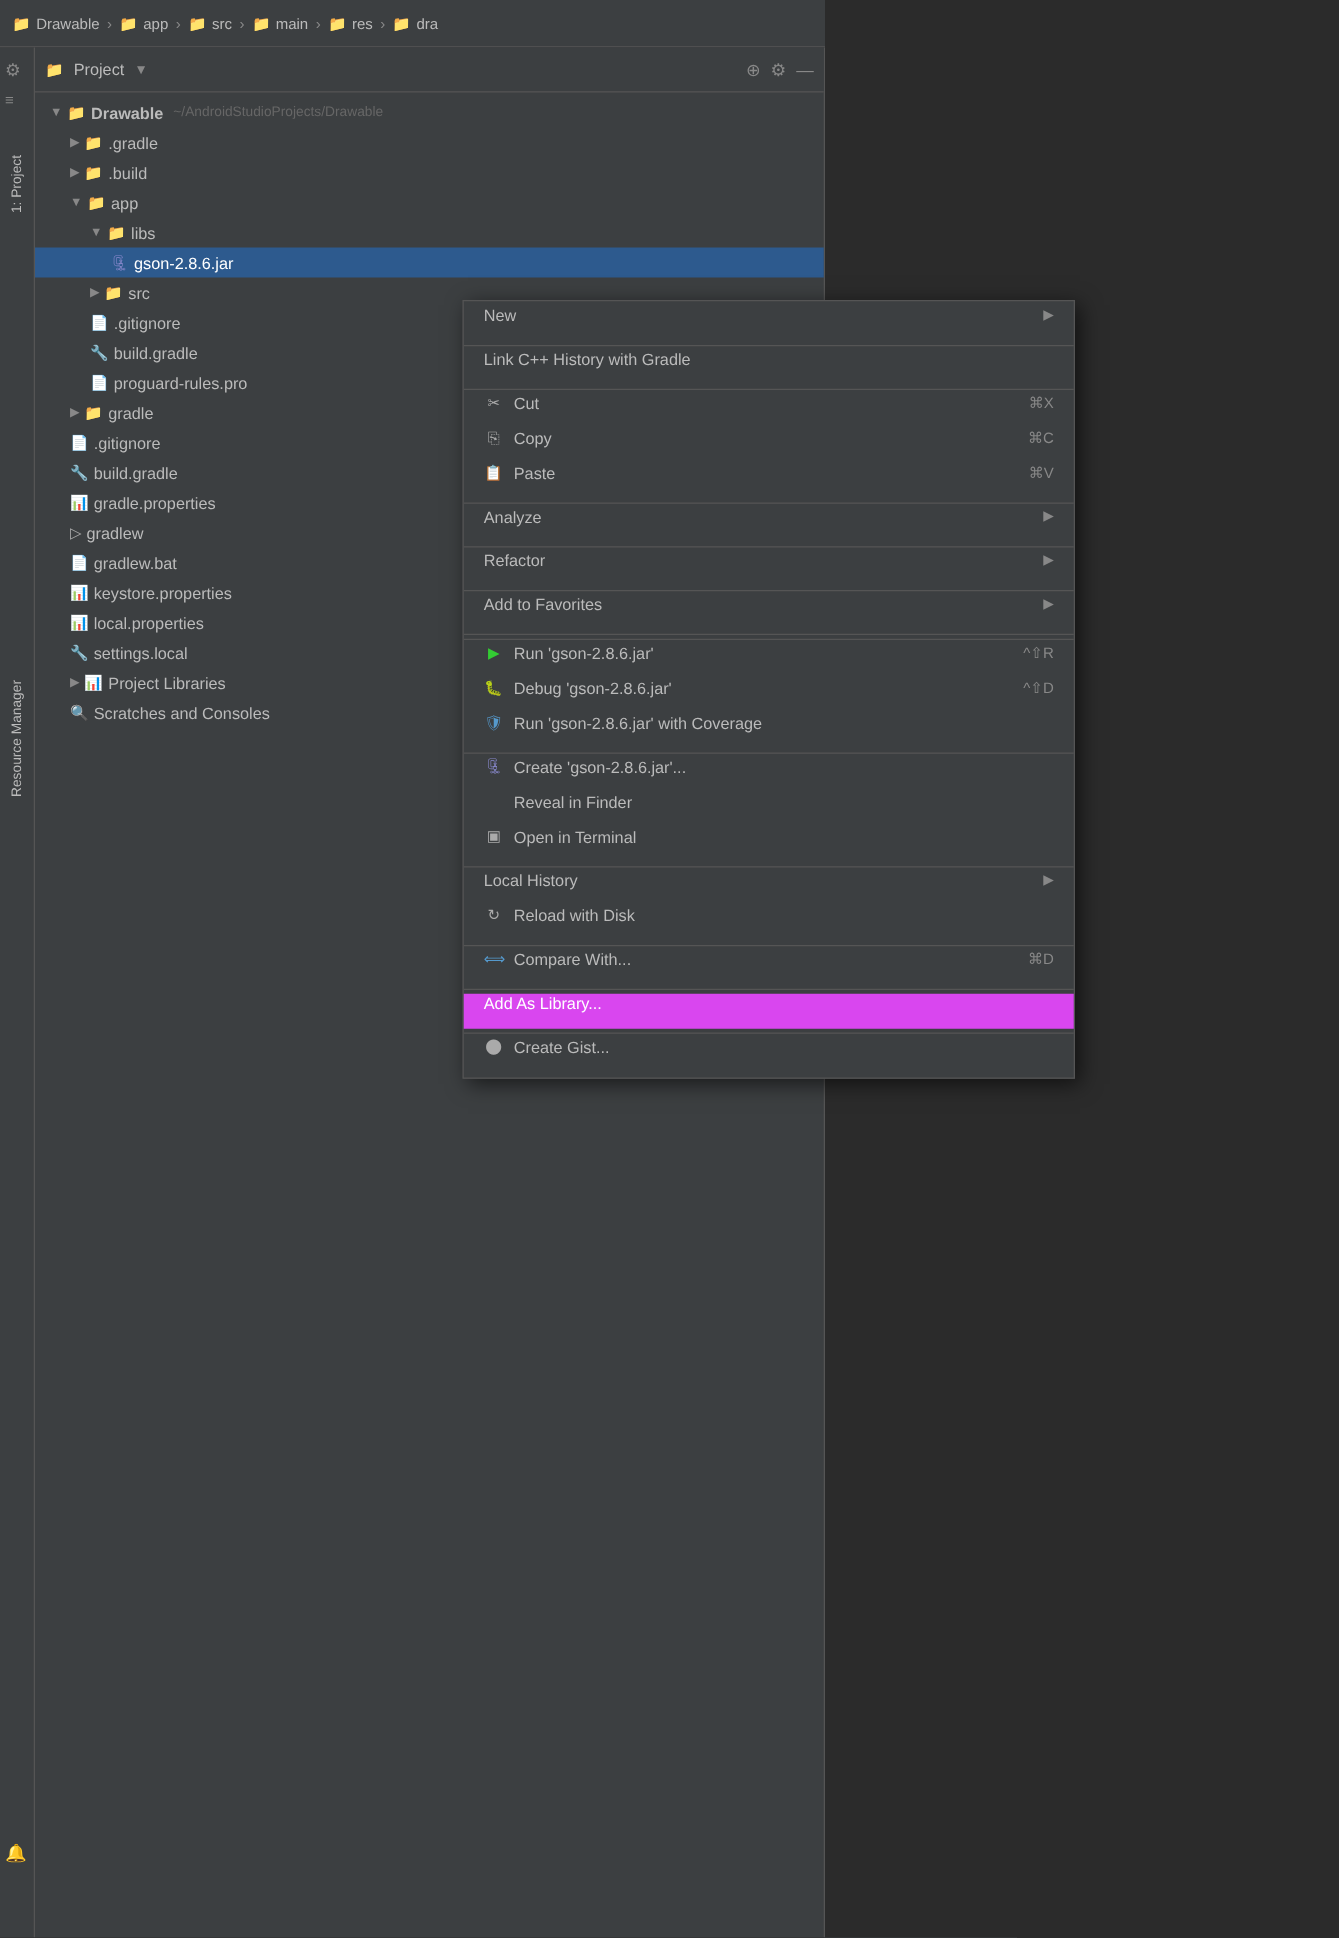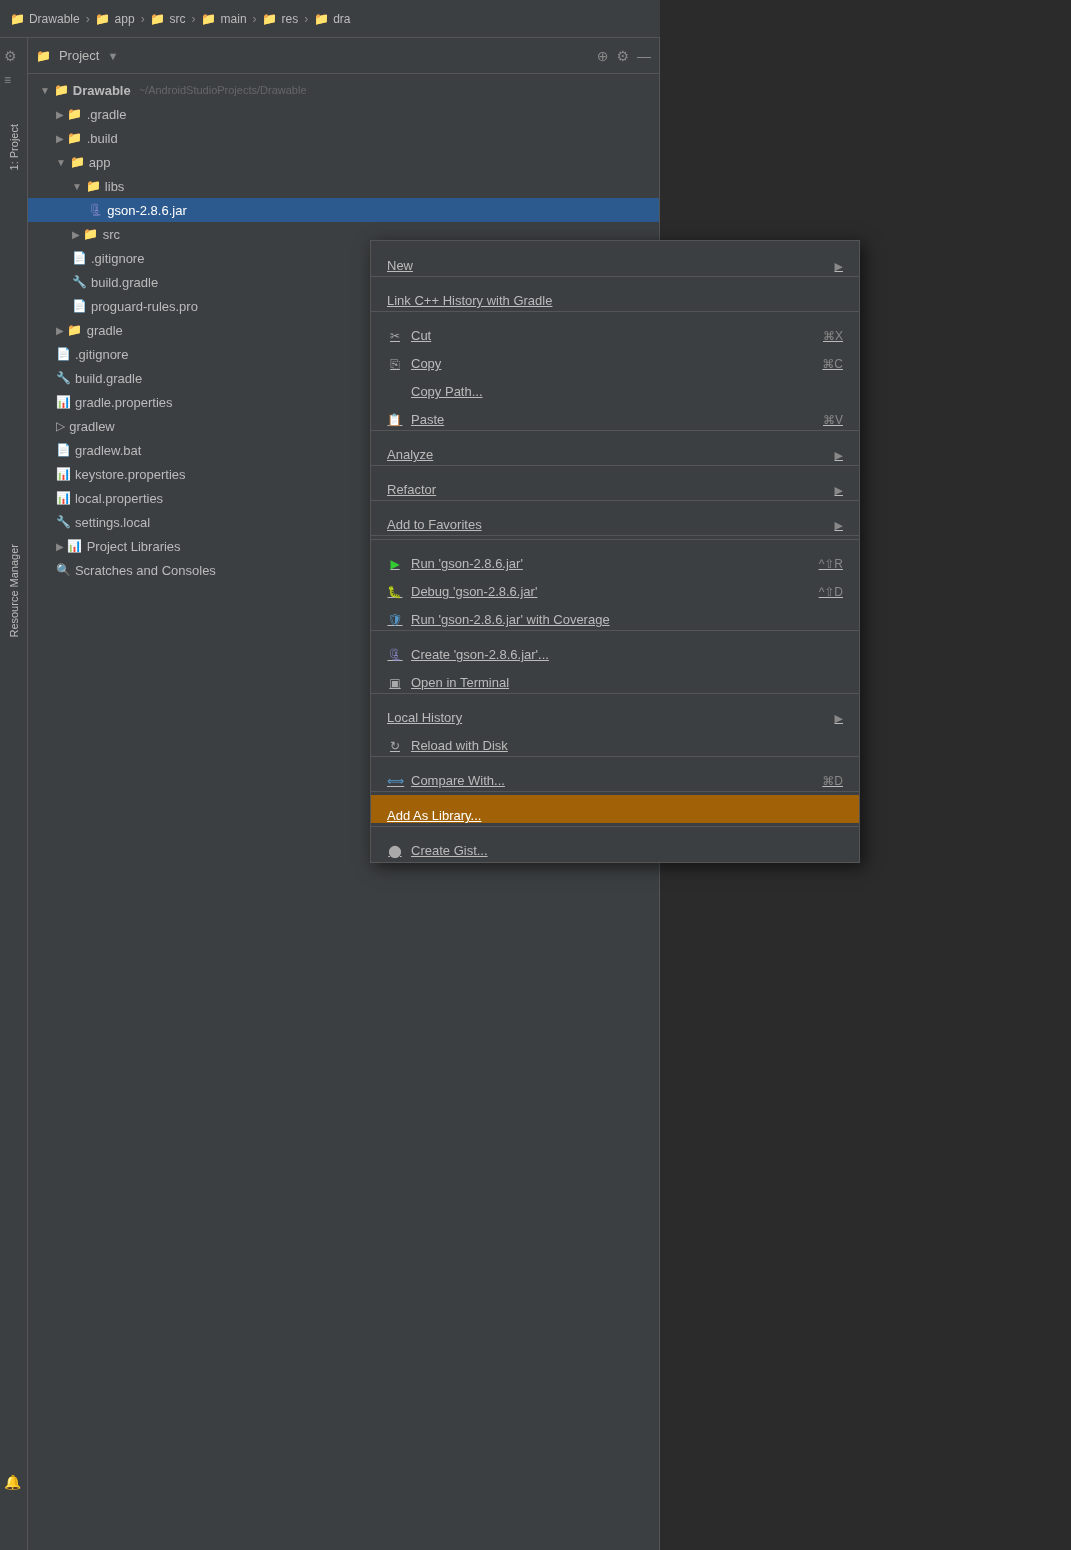--- a/index.html
+++ b/index.html
@@ -96,28 +96,27 @@
       box-shadow: 4px 4px 16px rgba(0,0,0,0.6);
       z-index: 100;
       padding: 4px 0;
       font-size: 13px;
       color: #bbbbbb;
     }
 
     .menu-item {
       height: 28px;
       display: flex;
-      align-items: flex-end;
+      align-items: flex-start;
       padding: 0 16px;
       cursor: pointer;
       position: relative;
       white-space: nowrap;
-      text-decoration: underline;
-    }
-    .menu-item.highlighted { background: #a16207; color: #fff; }
+    }
+    .menu-item.highlighted { background: #d946ef; color: #fff; }
     .menu-item .shortcut {
       margin-left: auto;
       color: #888;
       font-size: 12px;
       padding-left: 40px;
     }
     .menu-item .arrow {
       margin-left: auto;
       color: #888;
       font-size: 11px;
@@ -357,24 +356,20 @@
     <span class="label">Cut</span>
     <span class="shortcut">⌘X</span>
   </div>
 
   <div class="menu-item">
     <span class="item-icon icon-copy">⎘</span>
     <span class="label">Copy</span>
     <span class="shortcut">⌘C</span>
   </div>
 
-  <div class="menu-item">
-    <span class="item-icon"></span>
-    <span class="label">Copy Path...</span>
-  </div>
 
   <div class="menu-item">
     <span class="item-icon icon-paste">📋</span>
     <span class="label">Paste</span>
     <span class="shortcut">⌘V</span>
   </div>
 
   <div class="menu-separator"></div>
 
 
@@ -419,20 +414,24 @@
     <span class="label">Run 'gson-2.8.6.jar' with Coverage</span>
   </div>
 
   <div class="menu-separator"></div>
 
   <div class="menu-item">
     <span class="item-icon icon-create" style="color:#8888cc;">🗜</span>
     <span class="label">Create 'gson-2.8.6.jar'...</span>
   </div>
 
+  <div class="menu-item">
+    <span class="item-icon"></span>
+    <span class="label">Reveal in Finder</span>
+  </div>
 
   <div class="menu-item">
     <span class="item-icon icon-terminal" style="color:#aaa;">▣</span>
     <span class="label">Open in Terminal</span>
   </div>
 
   <div class="menu-separator"></div>
 
   <div class="menu-item has-arrow">
     <span class="label">Local History</span>

